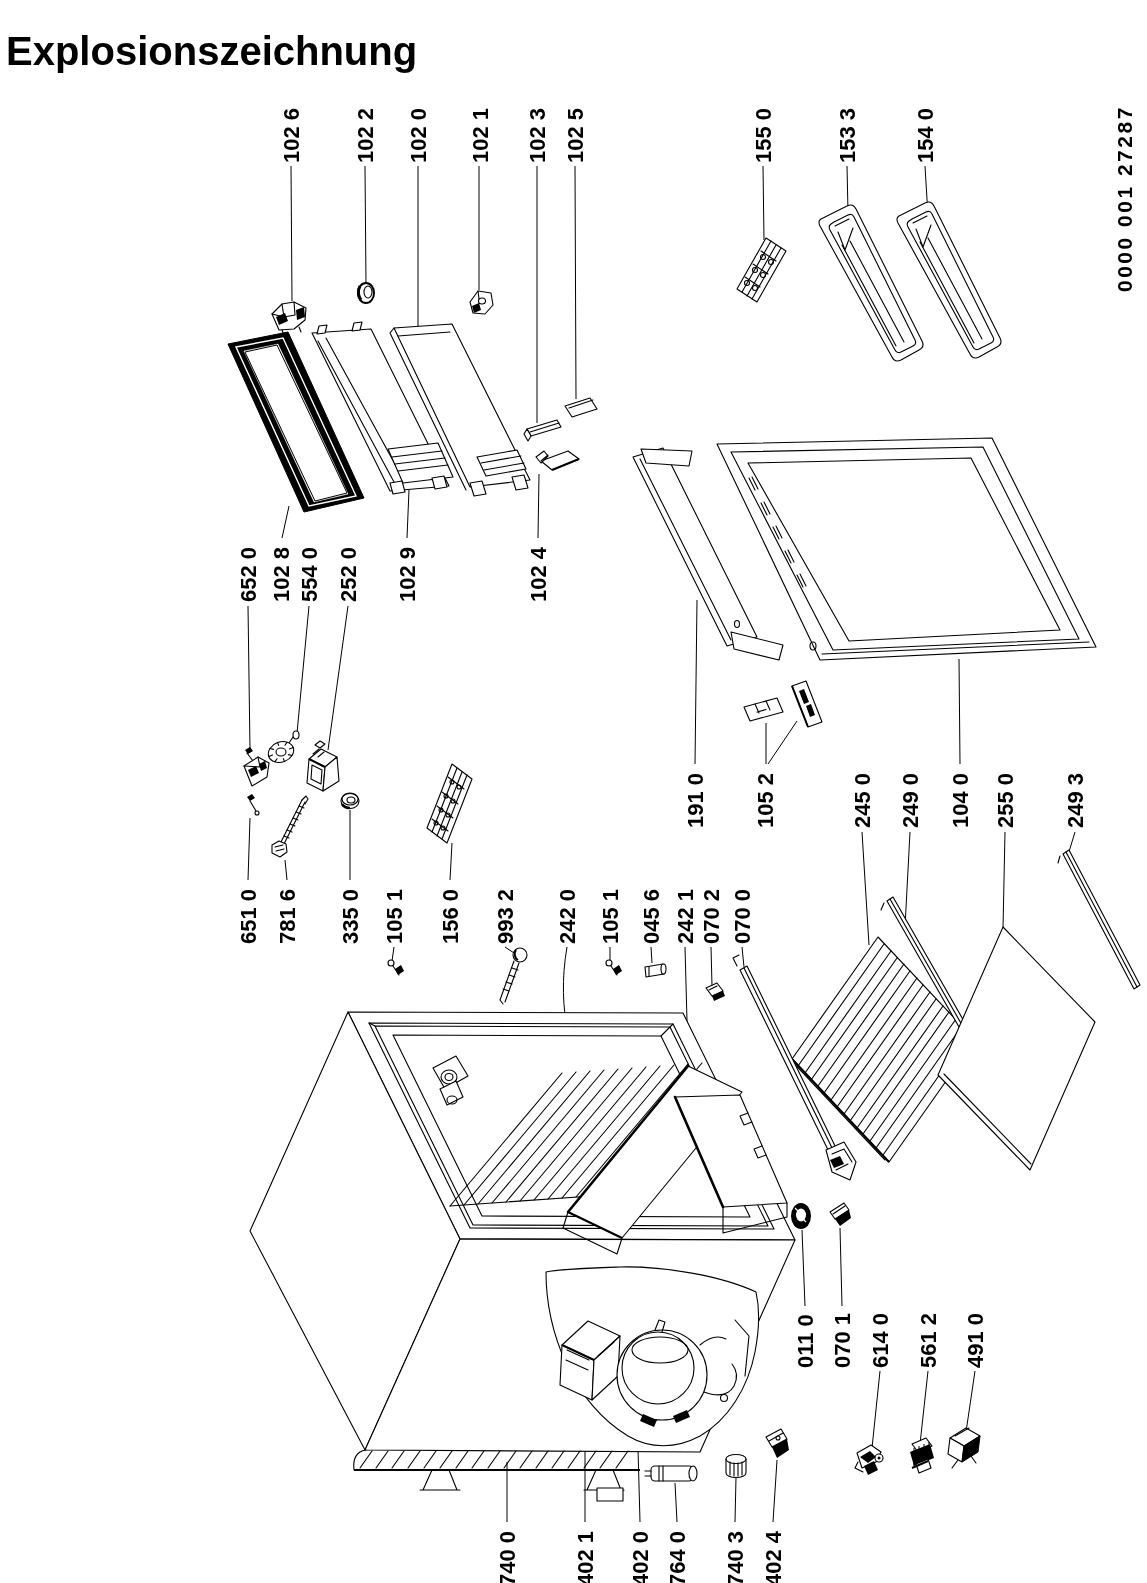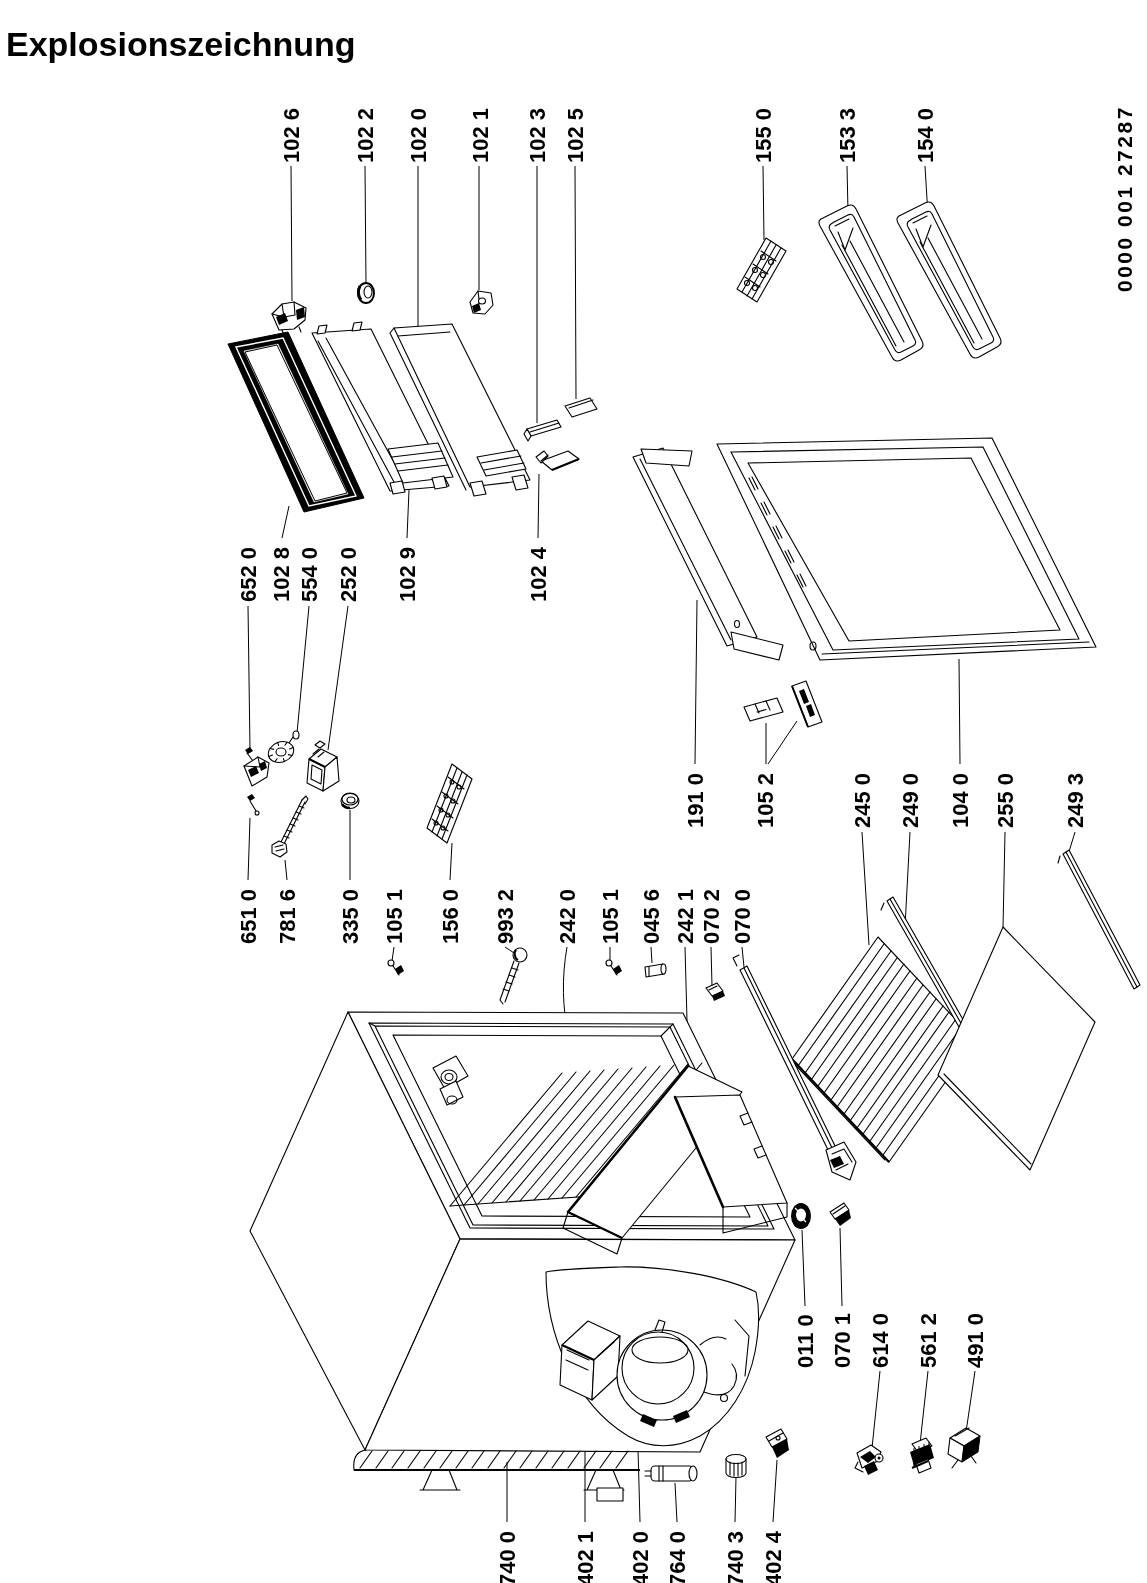--- a/index.html
+++ b/index.html
@@ -1,18 +1,18 @@
 <!DOCTYPE html>
 <html><head>
 <meta charset="utf-8">
 <style>
   html,body{margin:0;padding:0;background:#fff;}
   #canvas{position:relative;width:1147px;height:1583px;background:#fff;overflow:hidden;
           font-family:"Liberation Sans",sans-serif;color:#000;}
-  #title{position:absolute;left:6px;top:2px;font-size:34px;font-weight:800;letter-spacing:0;
+  #title{position:absolute;left:6px;top:2px;font-size:40px;font-weight:800;letter-spacing:0;
          font-family:"Liberation Sans",sans-serif;}
   .plabel{position:absolute;width:70px;height:22px;font:700 22px/22px "Liberation Sans",sans-serif;
           white-space:nowrap;transform:rotate(-90deg);transform-origin:0 0;}
   #docnum{position:absolute;width:210px;height:22px;font:700 21px/22px "Liberation Sans",sans-serif;
           letter-spacing:2.5px;white-space:nowrap;transform:rotate(-90deg);transform-origin:0 0;
           left:1114px;top:292px;}
   svg{position:absolute;left:0;top:0;}
   .ln{stroke:#000;stroke-width:1.1;fill:none;stroke-linecap:round;stroke-linejoin:round;}
   .wf{stroke:#000;stroke-width:1.1;fill:#fff;stroke-linejoin:round;}
   .bk{stroke:none;fill:#000;}

